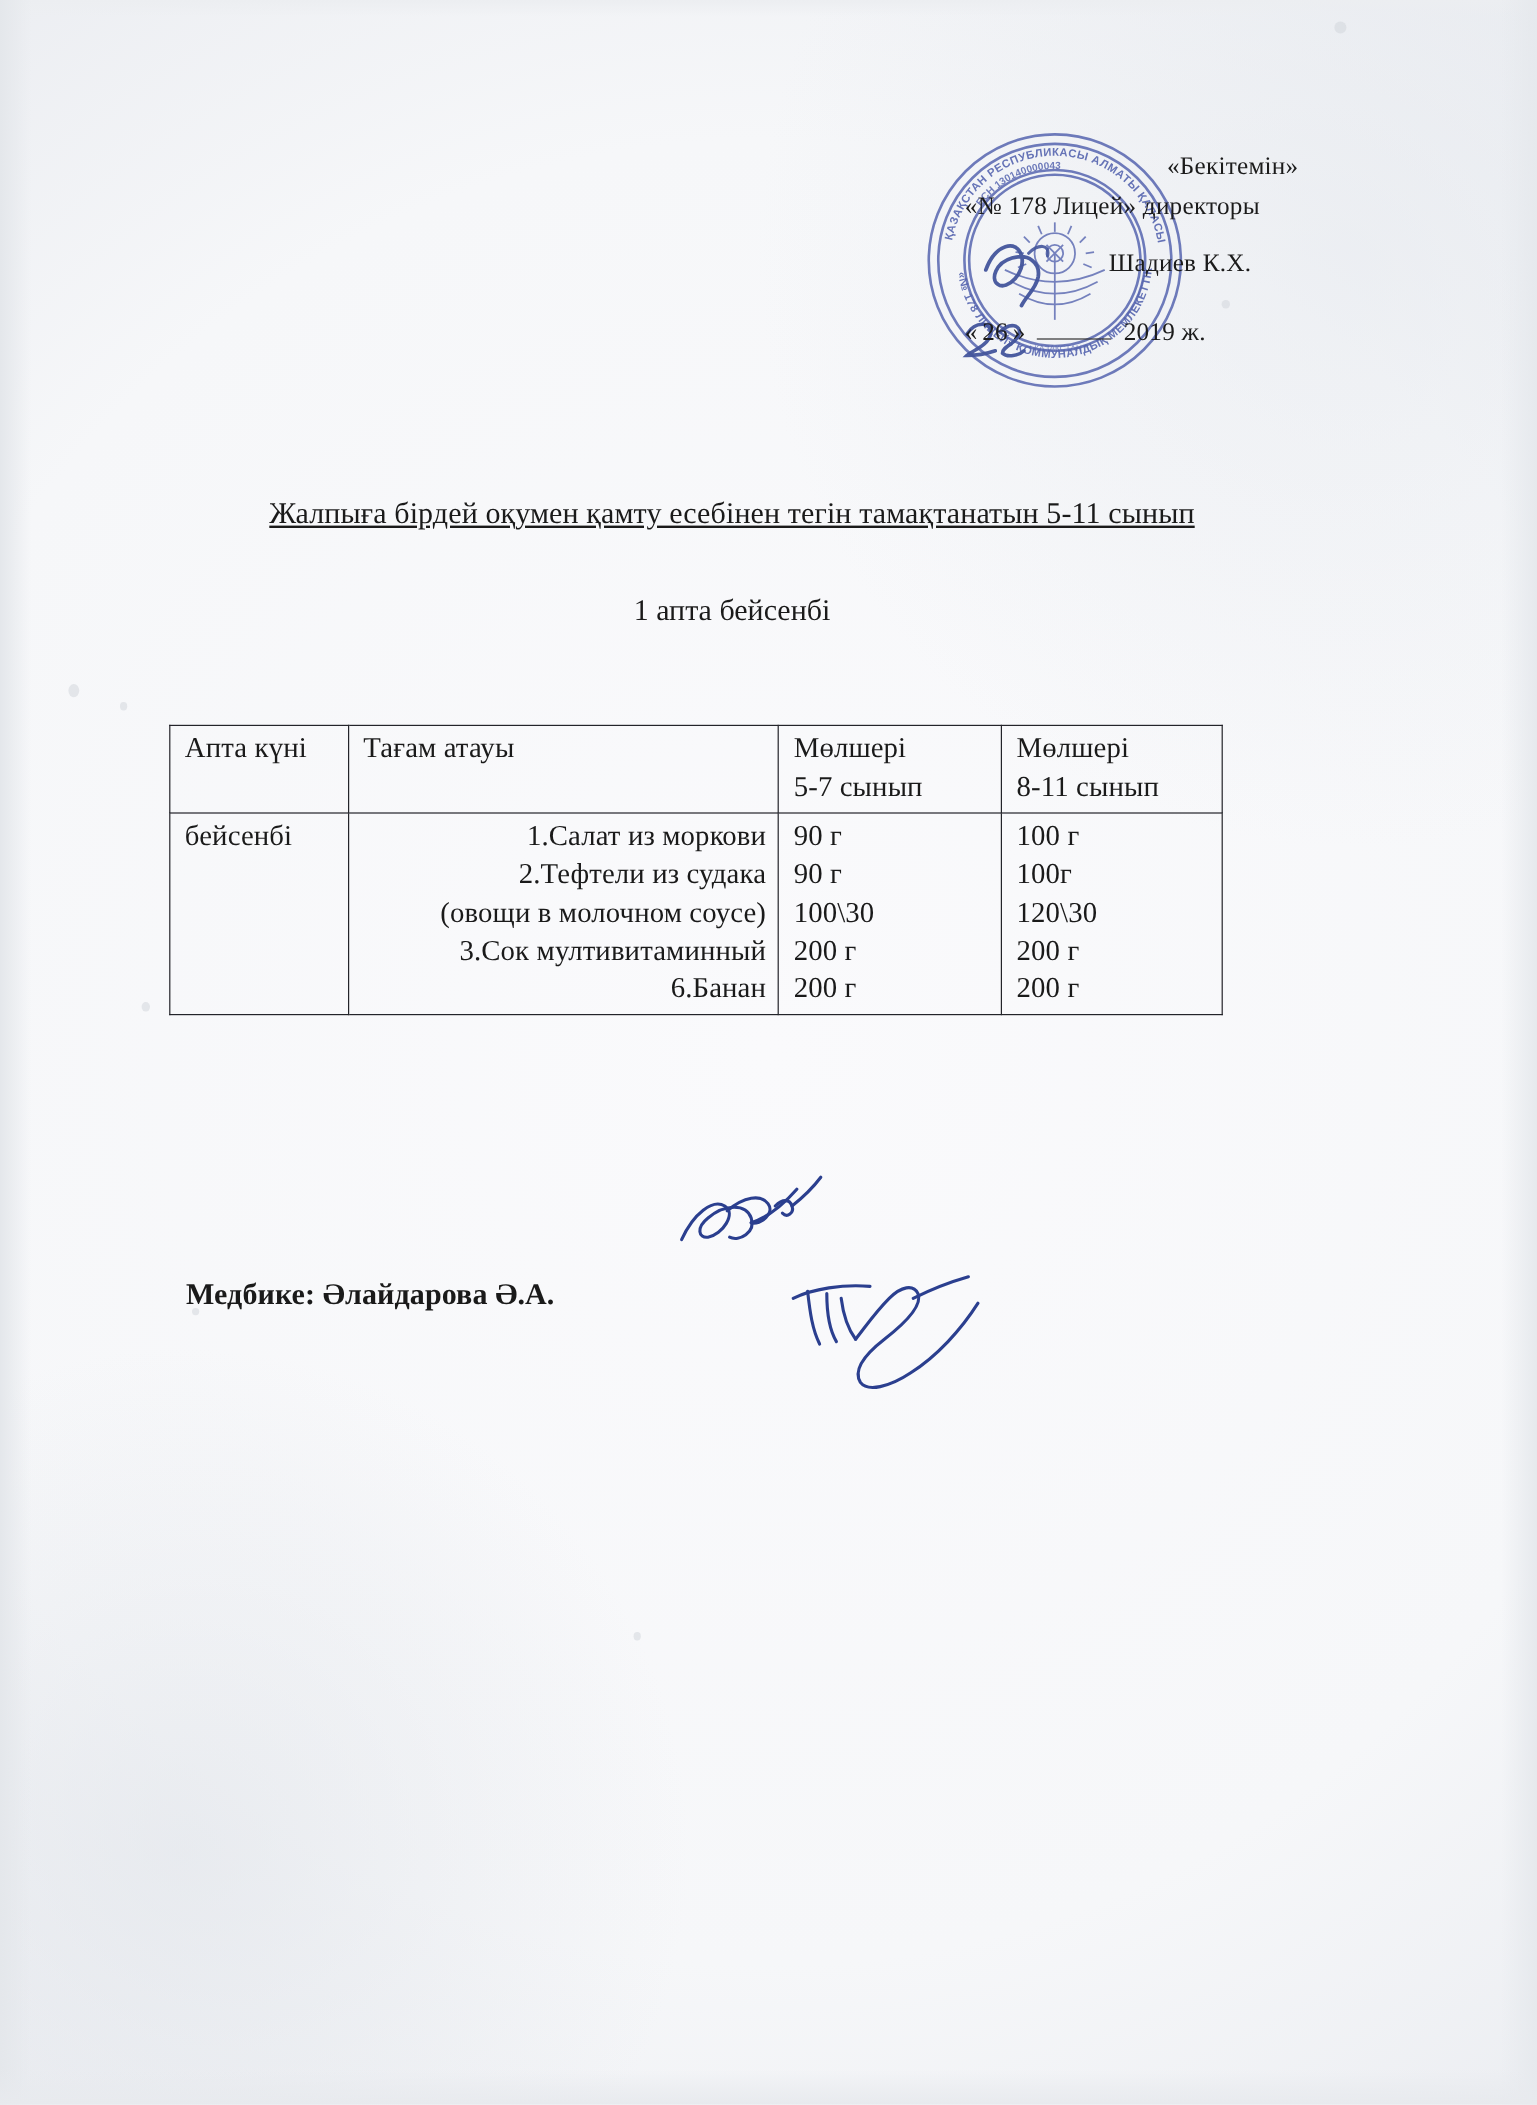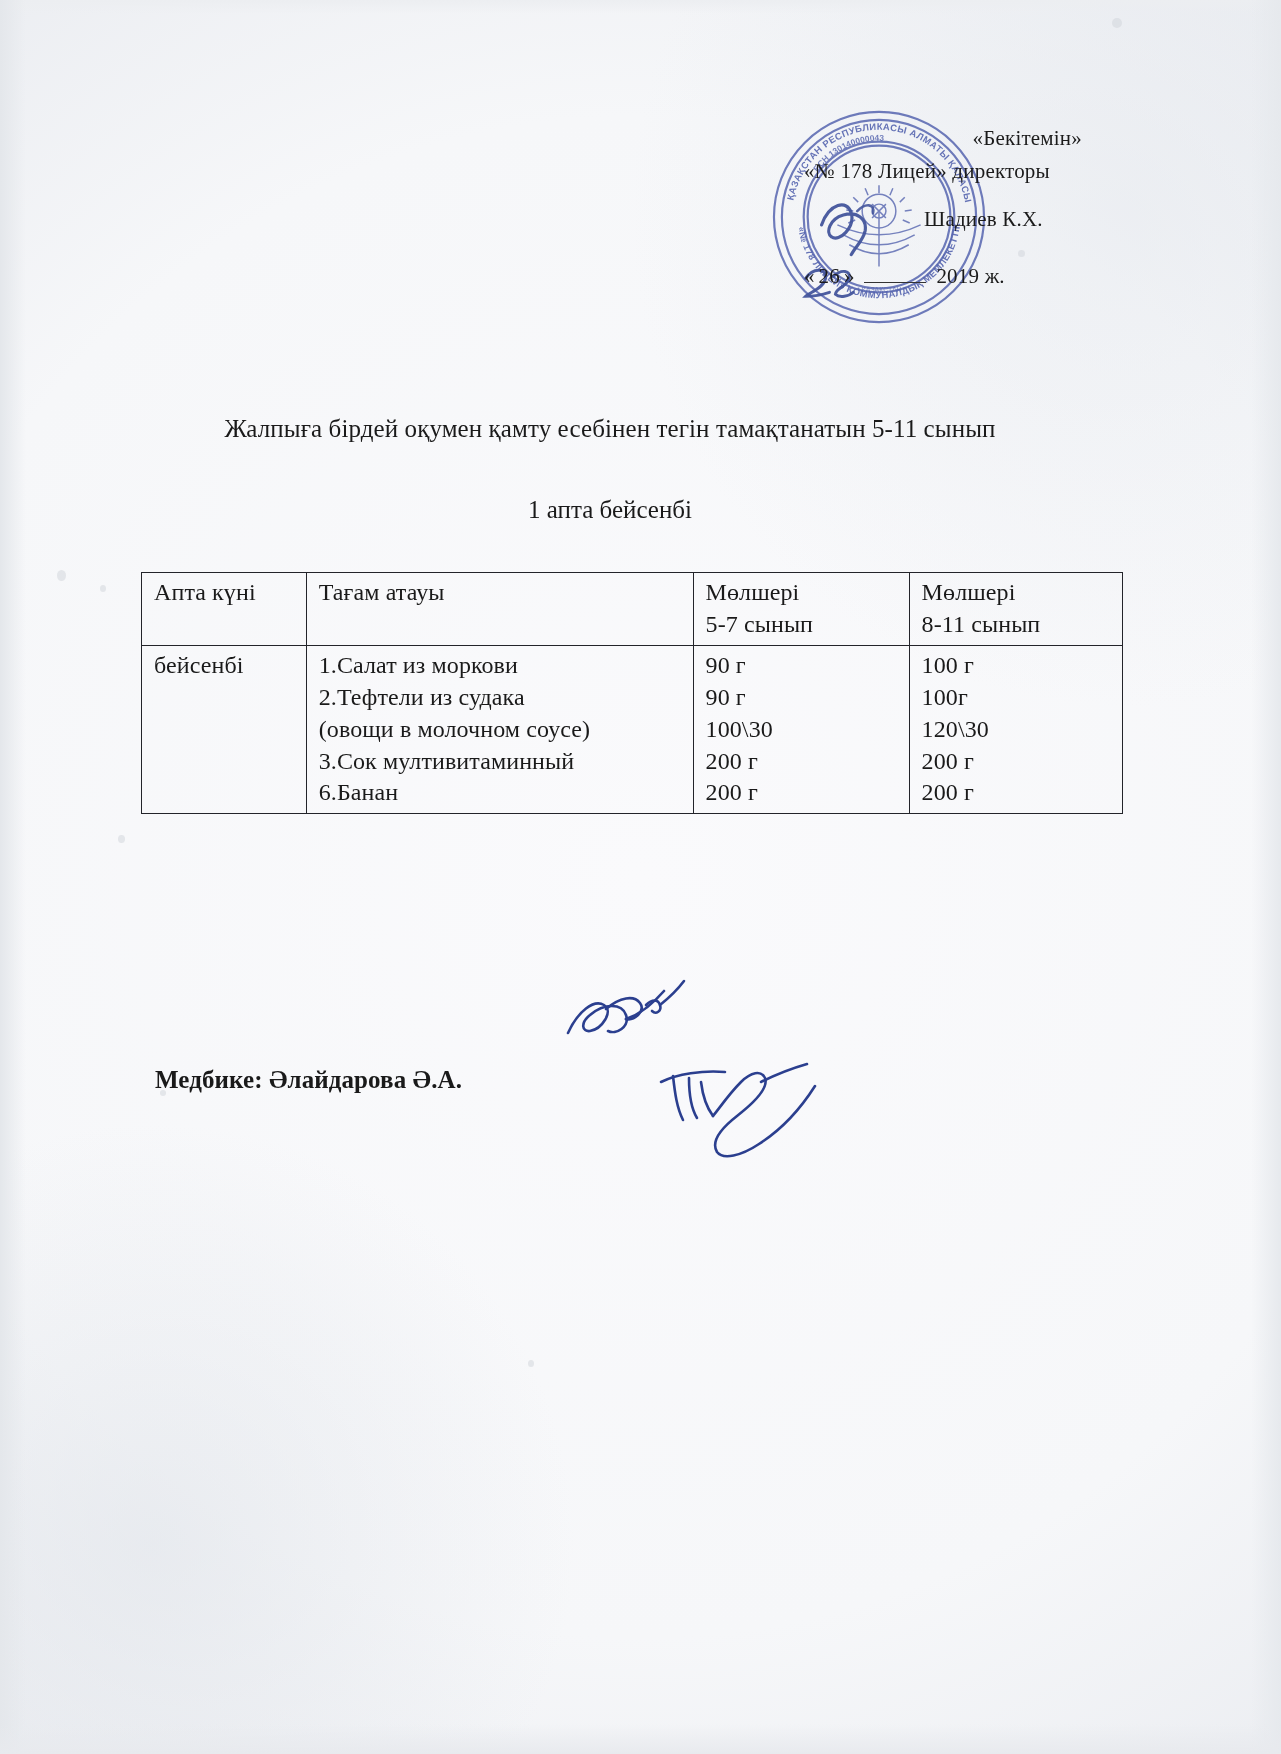--- a/index.html
+++ b/index.html
@@ -47,50 +47,50 @@
 
   
   .stamp{
     position:absolute;left:770px;top:108px;width:218px;height:218px;
     pointer-events:none;opacity:.88;
   }
 
   
   .doc-title{
     position:absolute;left:150px;top:407px;width:920px;
-    text-align:center;font-size:25px;line-height:1.72;letter-spacing:.1px;
+    text-align:center;font-size:25px;line-height:1.72;letter-spacing:.1px;text-decoration:underline;
   }
   .week-line{
     position:absolute;left:150px;top:496px;width:920px;
     text-align:center;font-size:25px;
   }
 
   
   table.menu{
-    position:absolute;left:141px;top:572px;width:982px;
+    position:absolute;left:141px;top:604px;width:878px;
     border-collapse:collapse;font-size:24px;
     background:transparent;
   }
   table.menu td{
     border:1.6px solid #23242a;
     padding:4px 10px 4px 12px;
     vertical-align:top;
     line-height:1.33;
     font-size:24px;
     letter-spacing:.1px;
   }
   td.c-day{width:148px;}
   td.c-dish{width:375px;}
   td.c-q1{width:205px;}
   td.c-q2{width:202px;}
   .hdr td{height:56px;}
   .hdr .l2{display:block;}
   .body-row td{height:146px;}
   .dish-list{margin:0;padding:0;list-style:none;}
-  .dish-list li{white-space:nowrap;}
+  .dish-list li{white-space:nowrap;text-align:right;}
   .qty-list{margin:0;padding:0;list-style:none;}
   .qty-list li{white-space:nowrap;}
 
   
   .sig-block{position:absolute;left:155px;font-size:25px;letter-spacing:.1px;white-space:nowrap;}
   .sig-nurse{top:1066px;font-weight:bold;}
   .sig-ip{top:1111px;}
   .sig-ink{position:absolute;pointer-events:none;}
   .sig-ink-1{left:560px;top:975px;}
   .sig-ink-2{left:655px;top:1060px;}

